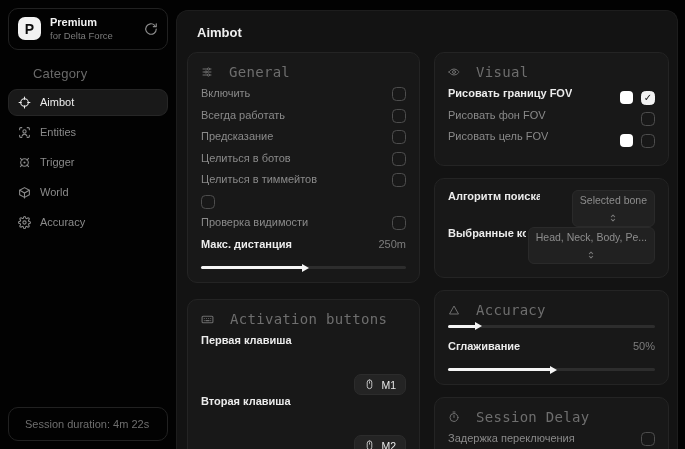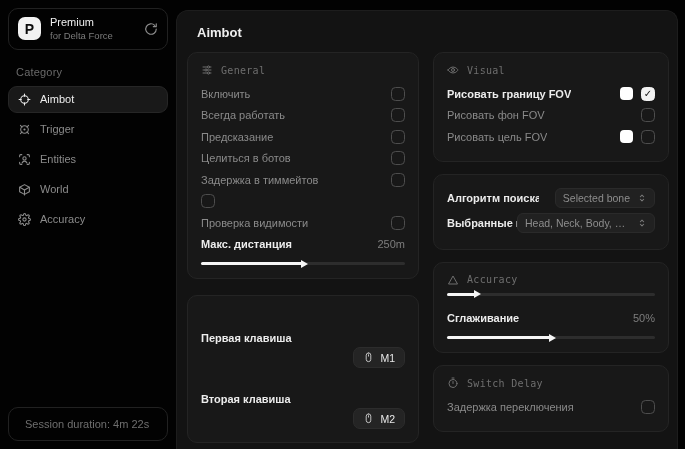--- a/index.html
+++ b/index.html
@@ -17,24 +17,24 @@
   .brand-box {
     border:1px solid #212121; border-radius:10px;
     padding:7px 9px; display:flex; align-items:center; gap:9px;
   }
   .brand-logo {
     width:23px; height:23px; border-radius:7px; background:#f2f2f2;
     color:#0c0c0c; font-weight:bold; font-size:14px;
     display:flex; align-items:center; justify-content:center; flex:0 0 auto;
   }
   .brand-text { flex:1; line-height:1.25; }
-  .brand-title { font-size:11px; font-weight:normal; color:#f0f0f0; }
+  .brand-title { font-size:11px; font-weight:bold; color:#f0f0f0; }
   .brand-sub { font-size:9.5px; color:#7c7c7c; }
   .brand-sync { color:#8c8c8c; display:flex; }
-  .category-label { font-size:11px; color:#6a6a6a; margin:16px 0 8px 8px; letter-spacing:.2px; }
+  .category-label { font-size:13px; color:#6a6a6a; margin:16px 0 8px 25px; letter-spacing:.2px; }
   .nav { display:flex; flex-direction:column; gap:3px; }
   .nav-item {
     display:flex; align-items:center; gap:9px;
     padding:6px 9px; border-radius:9px; border:1px solid transparent;
     color:#8b8b8b; font-size:11px; cursor:default;
   }
   .nav-item.on { background:#191919; border-color:#262626; color:#ededed; }
   .nav-item .ic { display:flex; color:inherit; }
   .sidebar-spacer { flex:1; }
   .session-box {
@@ -52,29 +52,29 @@
   .page-title { font-size:13px; font-weight:bold; color:#f0f0f0; margin:2px 0 12px 10px; }
   .columns { display:flex; gap:14px; }
   .col-left { width:234px; display:flex; flex-direction:column; gap:16px; }
   .col-right { width:236px; display:flex; flex-direction:column; gap:12px; }
 
   .card {
     background:#181818; border:1px solid #242424; border-radius:10px;
     padding:11px 13px 13px 13px;
   }
   .card-title {
-    display:flex; align-items:center; gap:8px;
+    display:flex; align-items:center; gap:16px;
     font-family:"DejaVu Sans Mono", monospace;
-    font-size:10px; color:#6e6e6e; letter-spacing:.3px;
+    font-size:14px; color:#6e6e6e; letter-spacing:.3px;
     margin-bottom:7px;
   }
   .card-title .ic { display:flex; color:#6e6e6e; }
 
   .row {
-    display:flex; align-items:center; justify-content:space-between;
+    display:flex; justify-content:space-between;
     min-height:21.5px; font-size:11px;
   }
   .lbl { color:#8a8a8a; white-space:nowrap; overflow:hidden; }
   .lbl.strong { color:#ececec; font-weight:bold; }
   .val { color:#7d7d7d; font-size:11px; white-space:nowrap; }
   .right-group { display:flex; align-items:center; gap:8px; flex:0 0 auto; }
 
   .checkbox {
     width:14px; height:14px; border:1.5px solid #4d4d4d; border-radius:4.5px;
     display:flex; align-items:center; justify-content:center;
@@ -86,21 +86,21 @@
   .slider { position:relative; height:3px; background:#2d2d2d; border-radius:2px; margin-top:7px; }
   .slider .fill { position:absolute; left:0; top:0; height:3px; background:#f5f5f5; border-radius:2px; }
   .slider .thumb {
     position:absolute; top:-2.5px; width:0; height:0;
     border-left:7px solid #f5f5f5; border-top:4px solid transparent; border-bottom:4px solid transparent;
   }
 
   .select {
     display:flex; align-items:center; gap:7px;
     background:#212121; border:1px solid #2a2a2a; border-radius:6px;
-    padding:3px 7px; font-size:10.5px; color:#8d8d8d; max-width:138px;
+    padding:3px 7px; font-size:10.5px; color:#8d8d8d; max-width:138px;flex-direction:column;
   }
   .select .sel-val { white-space:nowrap; overflow:hidden; text-overflow:ellipsis; }
   .select .ic { display:flex; color:#7a7a7a; flex:0 0 auto; }
 
   .keybtn {
     display:flex; align-items:center; gap:6px;
     background:#242424; border:1px solid #2c2c2c; border-radius:7px;
     padding:3.5px 9px; font-size:10.5px; color:#e8e8e8;margin-top:40px;
   }
   .keybtn .ic { display:flex; color:#cfcfcf; }
@@ -132,46 +132,46 @@
 
     <div class="nav">
       <div class="nav-item on">
         <span class="ic">
           <svg width="13" height="13" viewBox="0 0 24 24" fill="none" stroke="currentColor" stroke-width="2" stroke-linecap="round">
               <circle cx="12" cy="12" r="7"></circle>
               <path d="M12 2v4M12 18v4M2 12h4M18 12h4"></path>
             </svg>
         </span>
         <span>Aimbot</span>
-      </div>
-      <div class="nav-item">
-        <span class="ic">
-          <svg width="13" height="13" viewBox="0 0 24 24" fill="none" stroke="currentColor" stroke-width="2" stroke-linecap="round">
-              <circle cx="12" cy="12" r="7"></circle>
-              <circle cx="12" cy="12" r="1" fill="currentColor"></circle>
-              <path d="M4.5 4.5l3 3M19.5 4.5l-3 3M4.5 19.5l3-3M19.5 19.5l-3-3"></path>
-            </svg>
-        </span>
-        <span>Trigger</span>
       </div>
       <div class="nav-item">
         <span class="ic">
           <svg width="13" height="13" viewBox="0 0 24 24" fill="none" stroke="currentColor" stroke-width="2" stroke-linecap="round" stroke-linejoin="round">
               <path d="M7 3H5a2 2 0 0 0-2 2v2"></path>
               <path d="M17 3h2a2 2 0 0 1 2 2v2"></path>
               <path d="M7 21H5a2 2 0 0 1-2-2v-2"></path>
               <path d="M17 21h2a2 2 0 0 0 2-2v-2"></path>
               <circle cx="12" cy="10" r="3"></circle>
               <path d="M7.5 18.5c1-2.5 2.7-3.5 4.5-3.5s3.5 1 4.5 3.5"></path>
             </svg>
         </span>
         <span>Entities</span>
       </div>
       <div class="nav-item">
         <span class="ic">
+          <svg width="13" height="13" viewBox="0 0 24 24" fill="none" stroke="currentColor" stroke-width="2" stroke-linecap="round">
+              <circle cx="12" cy="12" r="7"></circle>
+              <circle cx="12" cy="12" r="1" fill="currentColor"></circle>
+              <path d="M4.5 4.5l3 3M19.5 4.5l-3 3M4.5 19.5l3-3M19.5 19.5l-3-3"></path>
+            </svg>
+        </span>
+        <span>Trigger</span>
+      </div>
+      <div class="nav-item">
+        <span class="ic">
           <svg width="13" height="13" viewBox="0 0 24 24" fill="none" stroke="currentColor" stroke-width="2" stroke-linecap="round" stroke-linejoin="round">
               <path d="M21 16V8l-9-5-9 5v8l9 5 9-5z"></path>
               <path d="M3.3 7.9 12 12.8l8.7-4.9"></path>
               <path d="M12 22.1V12.8"></path>
             </svg>
         </span>
         <span>World</span>
       </div>
       <div class="nav-item">
         <span class="ic">
@@ -221,21 +221,21 @@
           </div>
           <div class="row">
             <span class="lbl">Предсказание</span>
             <span class="checkbox">✓</span>
           </div>
           <div class="row">
             <span class="lbl">Целиться в ботов</span>
             <span class="checkbox">✓</span>
           </div>
           <div class="row">
-            <span class="lbl">Задержка в тиммейтов</span>
+            <span class="lbl">Целиться в тиммейтов</span>
             <span class="checkbox">✓</span>
           </div>
           <div class="row">
             <span class="checkbox">✓</span>
           </div>
           <div class="row">
             <span class="lbl">Проверка видимости</span>
             <span class="checkbox">✓</span>
           </div>
 
@@ -243,20 +243,29 @@
             <span class="lbl strong">Макс. дистанция</span>
             <span class="val">250m</span>
           </div>
           <div class="slider">
             <span class="fill" style="width: 50%;"></span>
               <span class="thumb" style="left: calc(50% - 2px);"></span>
           </div>
         </div>
 
         <div class="card">
+          <div class="card-title">
+            <span class="ic">
+              <svg width="13" height="13" viewBox="0 0 24 24" fill="none" stroke="currentColor" stroke-width="2" stroke-linecap="round">
+                  <rect x="2" y="6" width="20" height="12" rx="2"></rect>
+                  <path d="M6 10h.01M10 10h.01M14 10h.01M18 10h.01M6 14h.01M18 14h.01M9 14h6"></path>
+                </svg>
+            </span>
+            <span>Activation buttons</span>
+          </div>
 
           <div class="row" style="min-height:26px">
             <span class="lbl strong">Первая клавиша</span>
             <span class="keybtn">
               <span class="ic">
                 <svg width="11" height="11" viewBox="0 0 24 24" fill="none" stroke="currentColor" stroke-width="2" stroke-linecap="round">
                     <rect x="7" y="2" width="10" height="19" rx="5"></rect>
                     <path d="M12 6v3"></path>
                   </svg>
               </span>
@@ -369,21 +378,21 @@
 
         <div class="card">
           <div class="card-title">
             <span class="ic">
               <svg width="12" height="12" viewBox="0 0 24 24" fill="none" stroke="currentColor" stroke-width="2" stroke-linecap="round">
                   <circle cx="12" cy="13" r="8"></circle>
                   <path d="M10 2h4"></path>
                   <path d="M12 9v4"></path>
                 </svg>
             </span>
-            <span>Switch Delay</span>
+            <span>Session Delay</span>
           </div>
 
           <div class="row">
             <span class="lbl">Задержка переключения</span>
             <span class="checkbox">✓</span>
           </div>
 
         </div>
 
       </div>

